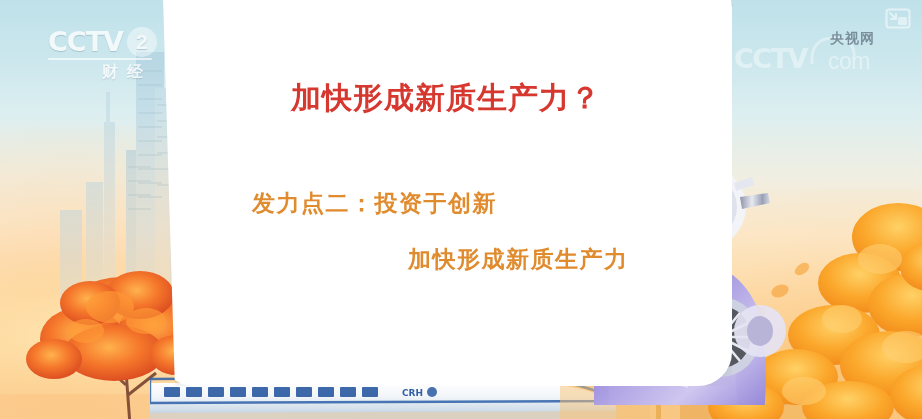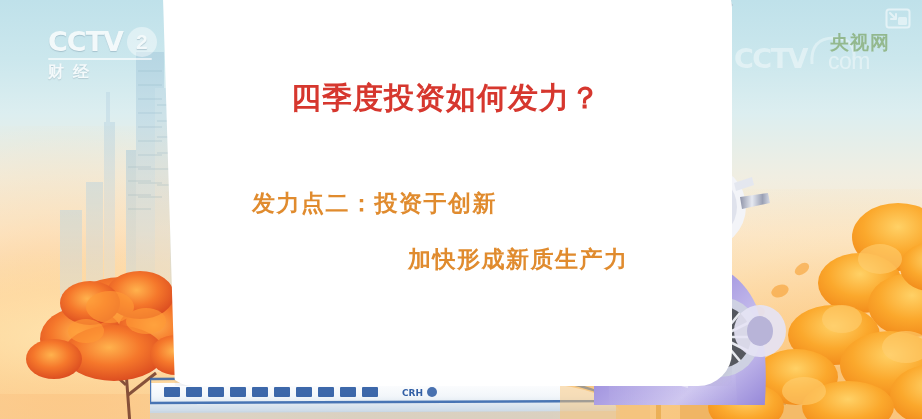--- a/index.html
+++ b/index.html
@@ -110,42 +110,42 @@
     font-size:21px;font-weight:700;color:#ffffff;
     text-shadow:0 1px 1px rgba(120,150,165,.55);
   }
   .cctv2 .ct-rule{
     width:104px;height:2px;background:rgba(255,255,255,.85);
     margin:1px 0 2px 0;border-radius:1px;
   }
   .cctv2 .ct-sub{
     font-family:"DejaVu Sans","Liberation Sans",sans-serif;
     font-size:16px;font-weight:700;letter-spacing:9px;
-    color:#ffffff;text-align:left;width:104px;
+    color:#ffffff;text-align:right;width:104px;
     text-shadow:0 1px 1px rgba(130,155,170,.5);
   }
 
   
   .watermark{
     position:absolute;right:12px;top:34px;width:176px;height:44px;
     opacity:.42;
   }
   .wm-cctv{
     position:absolute;left:0;top:9px;
     font-size:27px;font-weight:700;letter-spacing:-1.5px;color:#ffffff;
     font-family:"DejaVu Sans","Liberation Sans",sans-serif;
   }
   .wm-com{
     position:absolute;left:94px;top:14px;
     font-size:23px;font-weight:400;letter-spacing:-.5px;color:#ffffff;
     font-family:Liberation Sans, sans-serif;
   }
   .wm-cn{
     position:absolute;left:96px;top:-4px;
-    font-size:19px;font-weight:700;letter-spacing:1px;color:#4d7c0f;
+    font-size:14px;font-weight:700;letter-spacing:1px;color:#0f172a;
     font-family:"DejaVu Sans","Liberation Sans",sans-serif;
   }
 
   
   .pip-icon{
     position:absolute;right:11px;top:8px;width:26px;height:21px;
     opacity:.55;cursor:pointer;
   }
 </style>
 </head>
@@ -415,21 +415,21 @@
       <line x1="30" y1="15" x2="52" y2="24"></line>
       <line x1="104" y1="12" x2="88" y2="22"></line>
       <line x1="62" y1="6" x2="70" y2="19"></line>
     </g>
     <rect x="56" y="34" width="26" height="12" rx="3" fill="#cfd6e0" stroke="#9aa4b4" stroke-width="1"></rect>
   </svg>
 
   <div class="card"></div>
 
   <div class="card-text">
-    <div class="headline">四季度投资如何发力？</div>
+    <div class="headline">加快形成新质生产力？</div>
     <div class="subline subline-1">发力点二：投资于创新</div>
     <div class="subline subline-2">加快形成新质生产力</div>
   </div>
 
   <div class="cctv2">
     <div class="ct-row">
       <div class="ct-word">CCTV</div>
       <div class="ct-num">2</div>
     </div>
     <div class="ct-rule"></div>

